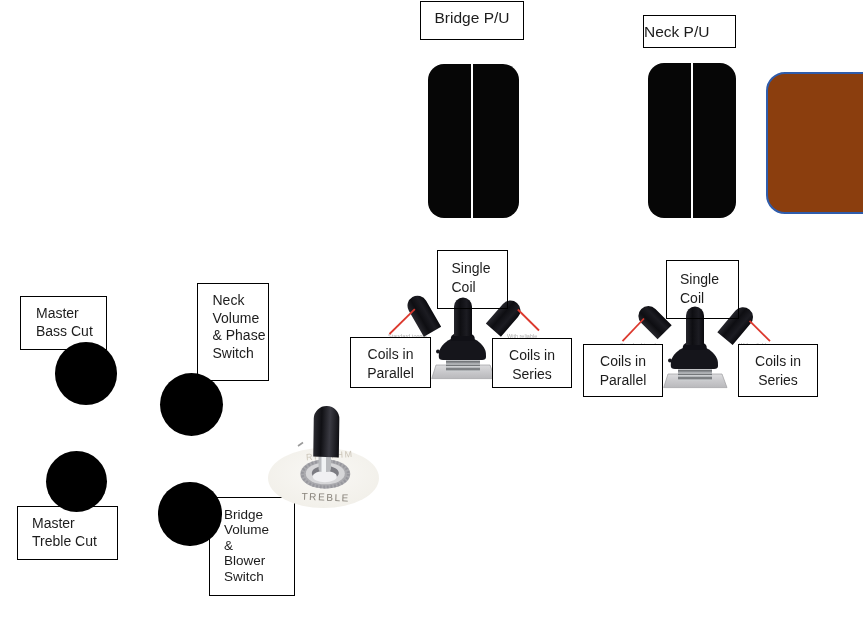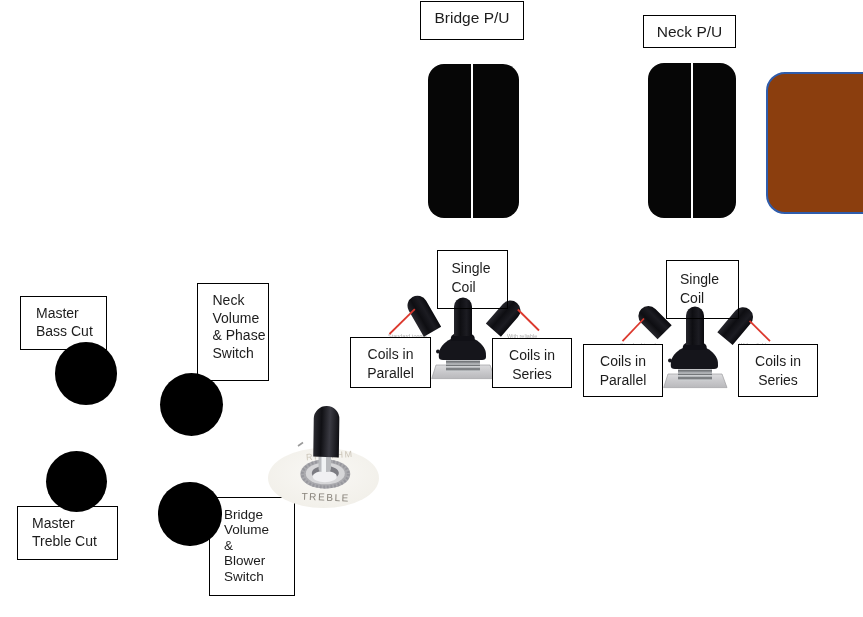--- a/index.html
+++ b/index.html
@@ -10,21 +10,21 @@
   .nofill{background:transparent;}
   .circle{position:absolute;background:#000;border-radius:50%;}
   .pickup{position:absolute;background:#060606;border-radius:16px;}
   .pline{position:absolute;top:0;bottom:0;width:2px;background:#fff;}
 </style>
 </head>
 <body>
 <div id="page">
 
   <div class="box" style="left:420px;top:1px;width:104px;height:39px;font-size:15.5px;line-height:22px;text-align:center;padding-top:5px;">Bridge P/U</div>
-  <div class="box" style="left:643px;top:15px;width:93px;height:33px;font-size:15.5px;line-height:22px;text-align:center;padding-top:5px;">Neck P/U</div>
+  <div class="box" style="left:643px;top:15px;width:93px;height:33px;font-size:15.5px;line-height:22px;text-align:left;padding-top:5px;">Neck P/U</div>
 
   <div class="pickup" style="left:428px;top:64px;width:91px;height:154px;">
     <div class="pline" style="left:43px;"></div>
   </div>
   <div class="pickup" style="left:648px;top:63px;width:88px;height:155px;">
     <div class="pline" style="left:43px;"></div>
   </div>
 
   <div style="position:absolute;left:766px;top:72px;width:130px;height:142px;background:#8B3E0E;border:2px solid #2F5CAB;border-radius:19px;box-sizing:border-box;"></div>
 

